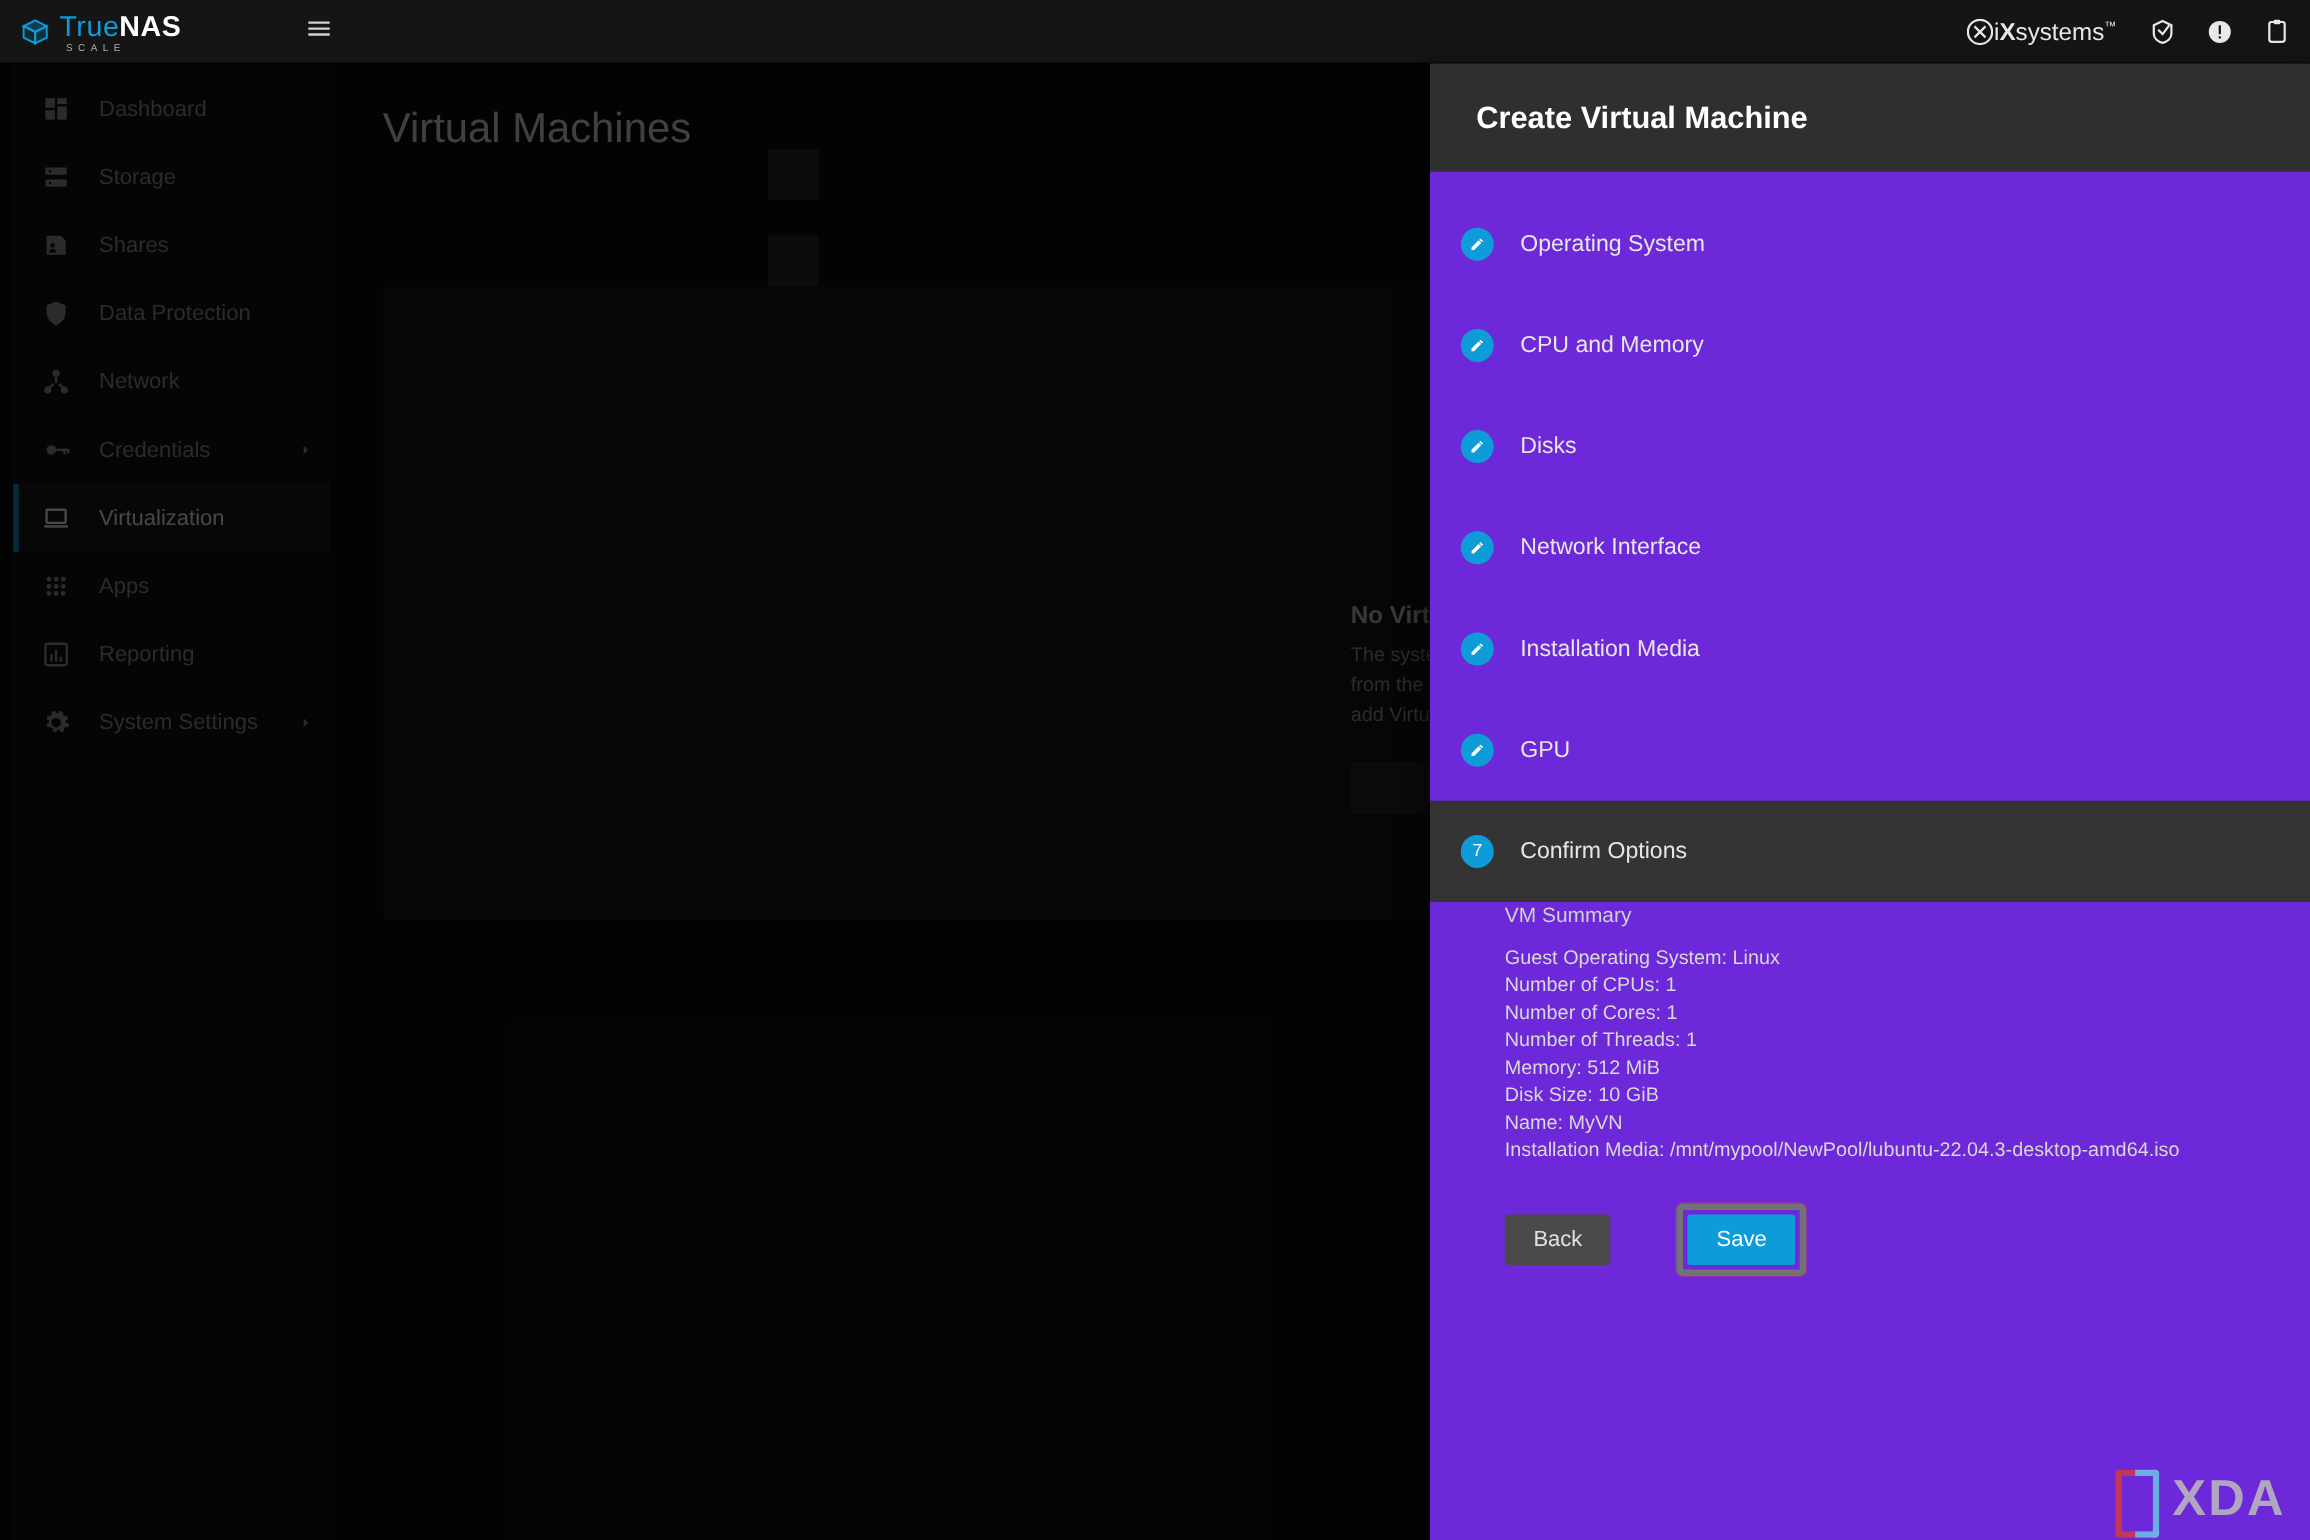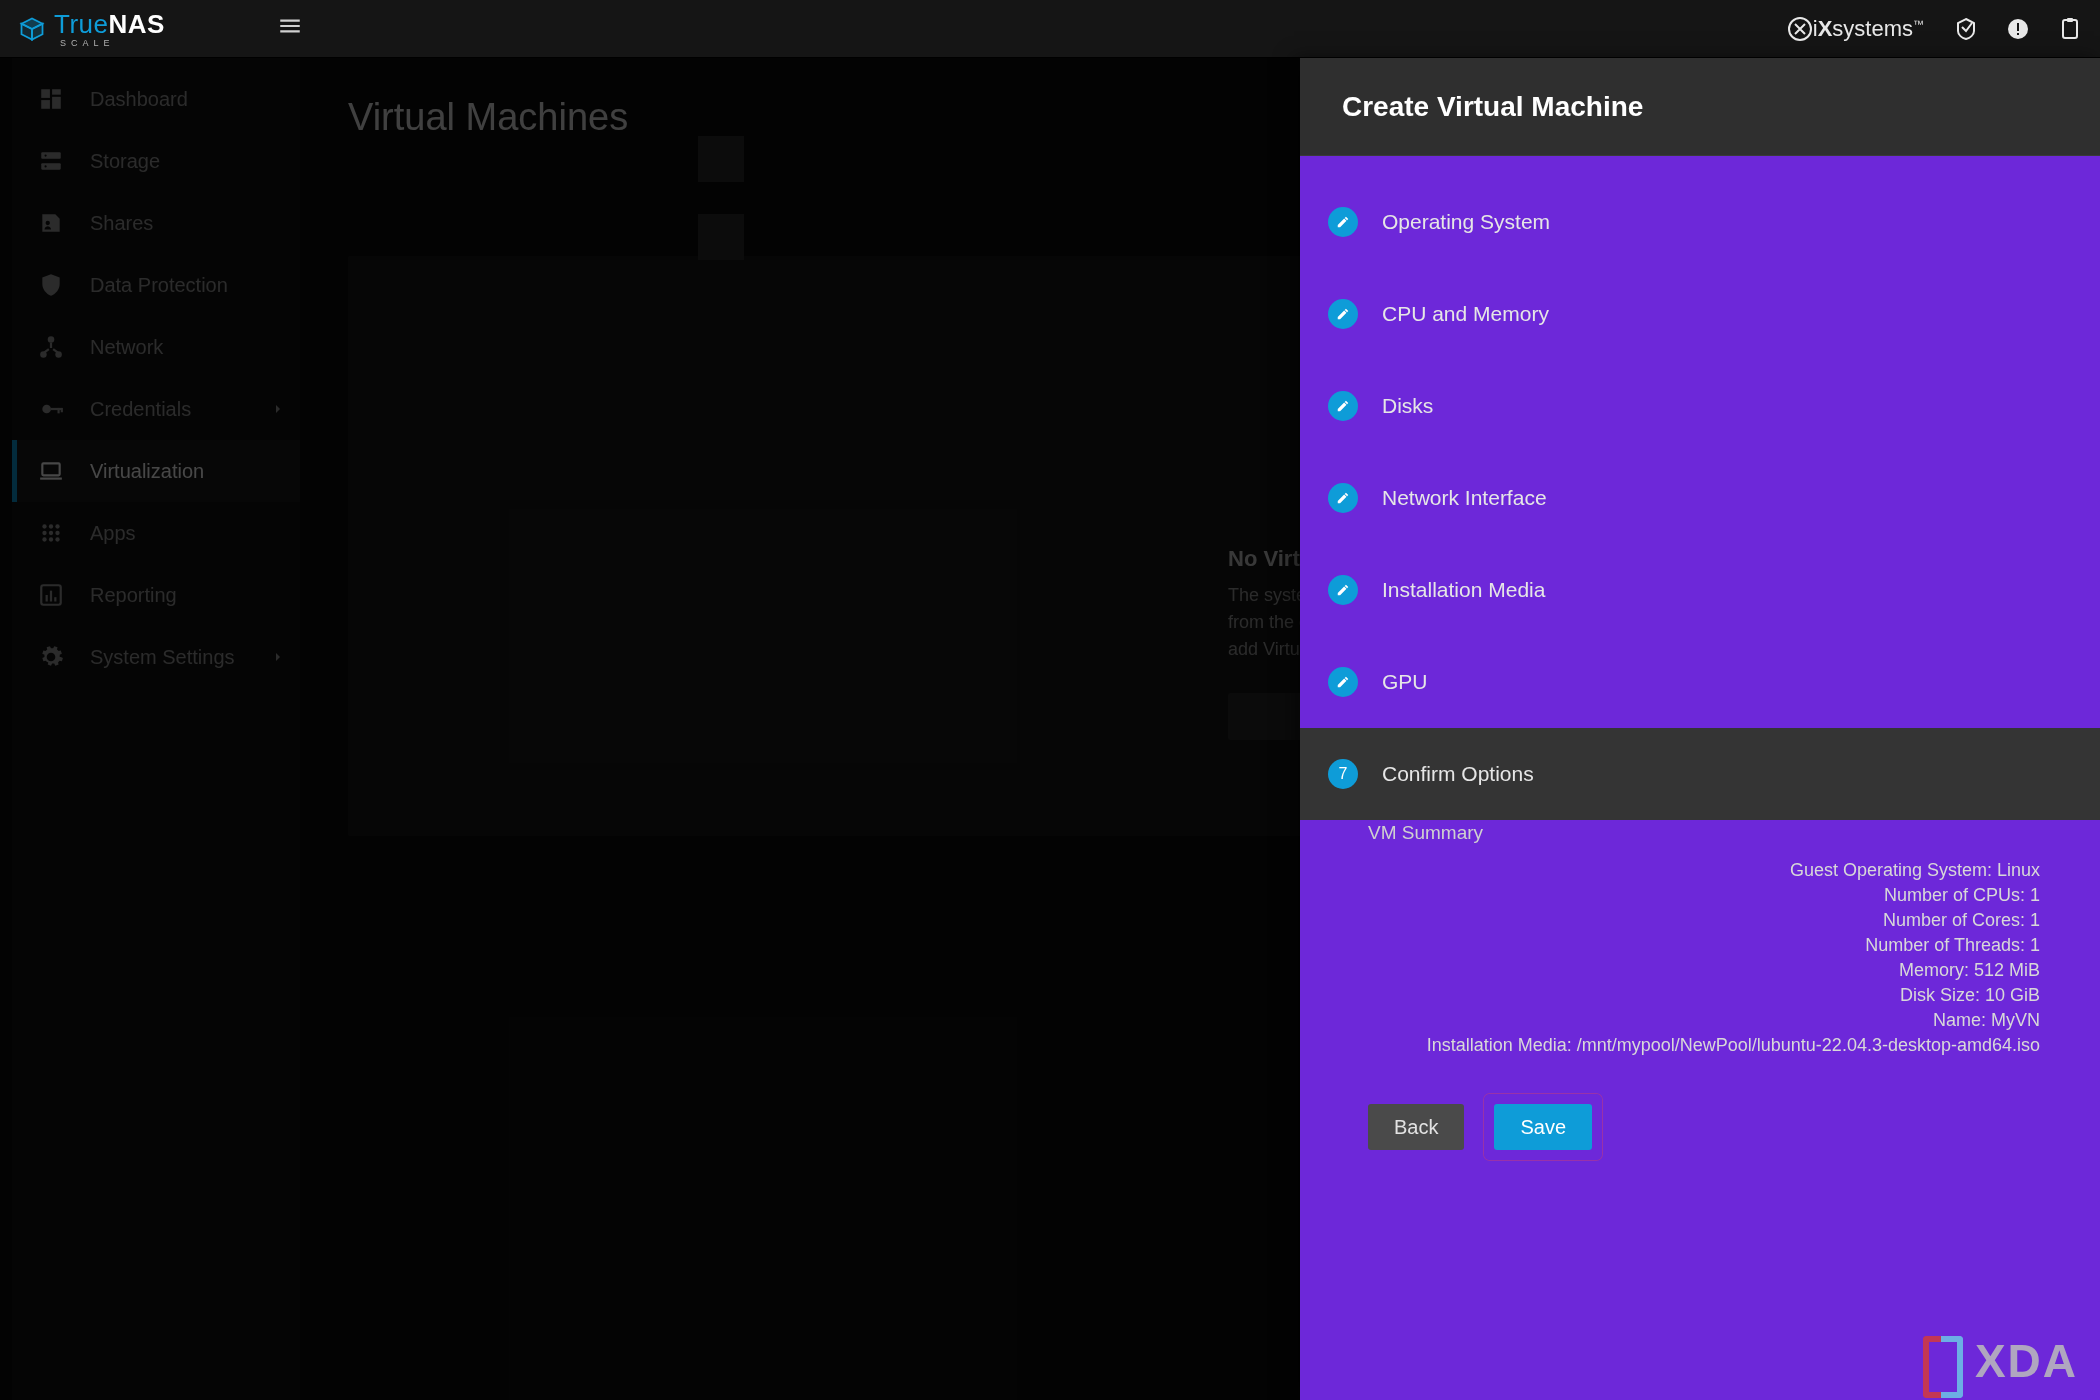--- a/index.html
+++ b/index.html
@@ -125,34 +125,35 @@
   }
   .step .badge{
     width:30px;height:30px;border-radius:50%;background:var(--accent);
     display:flex;align-items:center;justify-content:center;color:#fff;font-size:16px;
   }
   .step .pencil{width:14px;height:14px;fill:#fff;}
   .step.current{background:#343434;margin:0 -28px;padding:0 28px;}
 
   .summary{padding:0 60px 0 68px;font-size:18px;color:#d8d8d8;}
   .summary h4{margin:2px 0 16px 0;font-size:19px;font-weight:500;color:#d0d0d0;}
-  .summary .line{margin:4px 0;font-size:18px;text-align:right;}
+  .summary .line{margin:4px 0;font-size:18px;}
   .confirm{margin-top:22px;font-size:18px;color:#d8d8d8;}
 
   .btn-row{display:flex;gap:20px;margin-top:38px;padding-left:64px;align-items:center;}
   .btn{
     height:46px;display:flex;align-items:center;justify-content:center;
     padding:0 26px;font-size:20px;border-radius:3px;cursor:pointer;
     user-select:none;
   }
   .btn.back{background:#4a4a4a;color:#e2e2e2;}
   .btn.save{background:var(--accent);color:#fff;font-weight:500;}
   .hl-save{
-    border:6px solid #6d28d9;border-radius:6px;padding:4px;
+    border:6px solid #737373;border-radius:6px;padding:4px;
     box-shadow:0 0 0 1px rgba(255,75,58,0.3);
+    margin-left:40px;
   }
 
   
   .xda{
     position:absolute;right:22px;bottom:12px;z-index:20;
     display:flex;align-items:center;gap:12px;opacity:0.85;
     font-weight:800;font-size:46px;letter-spacing:2px;color:#bcbcbc;
   }
   .xda .glyph{position:relative;width:40px;height:50px;}
   .xda .glyph .l{position:absolute;left:0;top:0;width:16px;height:50px;border:6px solid var(--xda1);border-right:none;border-radius:4px 0 0 4px;}

